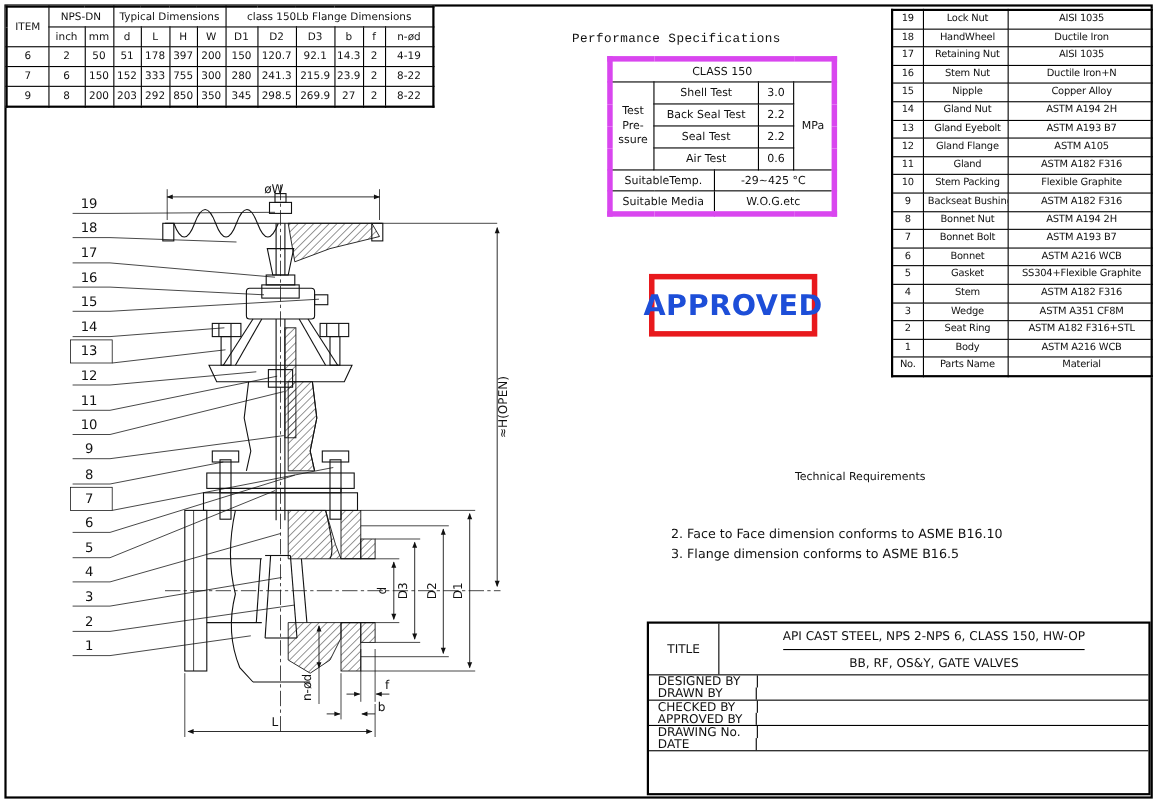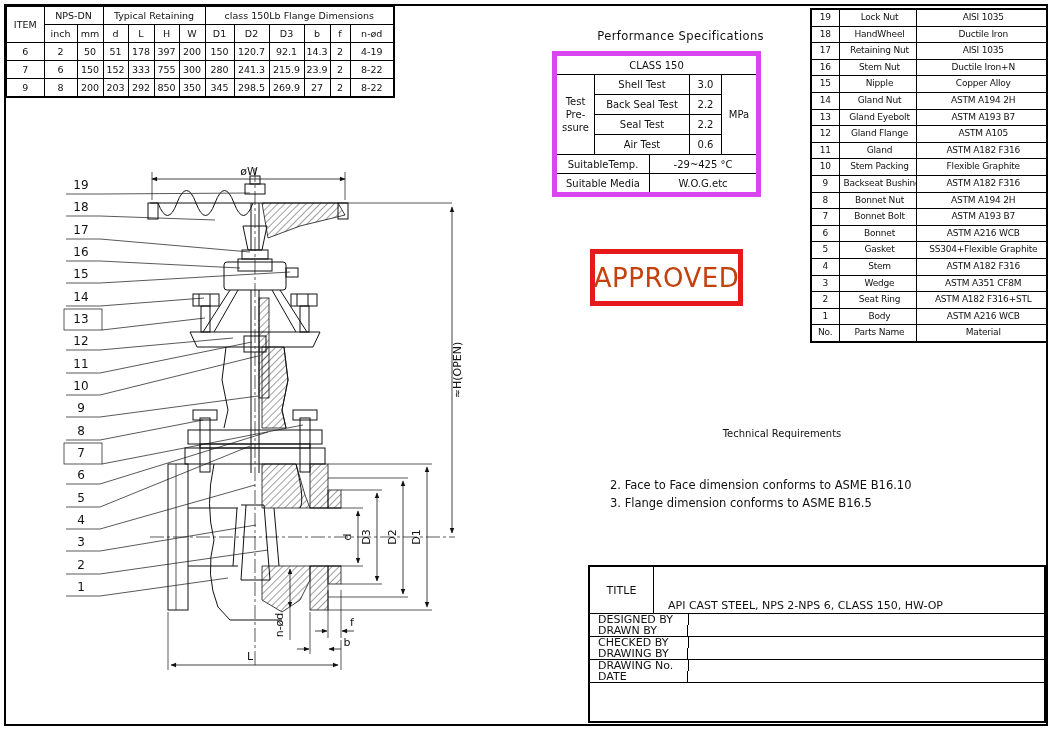--- a/index.html
+++ b/index.html
@@ -9,49 +9,49 @@
   .frame{left:4px;top:4px;width:1040px;height:718px;border:2px solid #000;}
 
   
   table{border-collapse:collapse;table-layout:fixed;background:#fff;}
   td{border:1px solid #000;padding:0;text-align:center;vertical-align:middle;
      overflow:hidden;white-space:nowrap;}
 
   .dims{left:5px;top:5px;width:388px;font-size:9.5px;border:2px solid #000;}
   .dims td{height:17px;line-height:17px;}
 
-  .perf-title{left:540px;top:29px;width:224px;text-align:right;font-size:11.5px;letter-spacing:.4px;}
+  .perf-title{left:520px;top:29px;width:224px;text-align:left;font-size:11.5px;letter-spacing:.4px;font-family:Liberation Mono, monospace;}
   .perf{left:552px;top:51px;width:204px;font-size:10px;border:5px solid #d946ef;}
   .perf td{height:18px;line-height:13px;}
   .perf td.t{height:19px;}
 
   .parts{left:810px;top:8px;width:236px;border:2px solid #000;font-size:9px;letter-spacing:-0.2px;}
   .parts td{height:15.6px;line-height:15.6px;}
   .parts td.nm,.parts td.mt{text-align:center;padding-left:4px;}
 
   
   .stamp{left:590px;top:249px;width:153px;height:57px;border:5px solid #e8191d;
          display:flex;align-items:center;justify-content:center;box-sizing:border-box;}
-  .stamp span{color:#c2410c;font-weight:normal;font-size:26px;letter-spacing:.5px;}
+  .stamp span{color:#1d4ed8;font-weight:bold;font-size:26px;letter-spacing:.5px;}
 
   
   .tr-title{left:597px;top:428px;width:370px;text-align:center;font-size:10px;}
   .tr-items{left:610px;top:477px;width:360px;font-size:11.5px;line-height:17.5px;}
 
   
   .tb{left:588px;top:565px;width:458px;height:158px;border:2px solid #000;
       box-sizing:border-box;font-size:11px;display:flex;flex-direction:column;}
   .tb-row{display:flex;border-bottom:1px solid #000;box-sizing:border-box;}
   .tb-r1{height:47px;}
   .tb-r{height:23px;flex-direction:column;}
   .tb-cell{box-sizing:border-box;border-right:1px solid #000;display:flex;
            align-items:center;padding-left:8px;overflow:hidden;white-space:nowrap;}
   .tb-cell.last{border-right:none;}
   .tb-title-label{width:64px;justify-content:center;padding-left:0;}
-  .tb-title-content{flex:1;display:flex;flex-direction:row;padding:0;margin-top:32px;}
+  .tb-title-content{flex:1;display:flex;flex-direction:column;padding:0;}
   .tb-title-content .l1{height:23px;line-height:23px;text-align:center;
        border-bottom:1px solid #000;margin:0 14px;}
   .tb-title-content .l2{height:23px;line-height:23px;text-align:center;}
   .tb-empty{flex:1;}
   .w1{width:99px;}.w2{width:130px;}.w3{width:98px;}.w4{width:131px;}
 
   
   svg{position:absolute;left:60px;top:150px;}
   .ln{stroke:#111;stroke-width:1;fill:none;}
   .thin{stroke:#111;stroke-width:.7;fill:none;}
@@ -83,21 +83,21 @@
         <col style="width:35px">
         <col style="width:35px">
         <col style="width:26px">
         <col style="width:20px">
         <col style="width:44px">
       </colgroup>
     <tbody>
         <tr>
       <td rowspan="2">ITEM</td>
       <td colspan="2">NPS-DN</td>
-      <td colspan="4">Typical Retaining</td>
+      <td colspan="4">Typical Dimensions</td>
       <td colspan="6">class 150Lb Flange Dimensions</td>
     </tr>
     <tr>
       <td>inch</td>
       <td>mm</td>
       <td>d</td>
       <td>L</td>
       <td>H</td>
       <td>W</td>
       <td>D1</td>
@@ -319,32 +319,33 @@
   <div class="abs tr-items">
     <div>2. Face to Face dimension conforms to ASME B16.10</div>
     <div>3. Flange dimension conforms to ASME B16.5</div>
   </div>
 
   <div class="abs tb">
     <div class="tb-row tb-r1">
       <div class="tb-cell tb-title-label">TITLE</div>
       <div class="tb-cell last tb-title-content">
         <div class="l1">API CAST STEEL, NPS 2-NPS 6, CLASS 150, HW-OP</div>
+        <div class="l2">BB, RF, OS&amp;Y, GATE VALVES</div>
       </div>
     </div>
     <div class="tb-row tb-r">
       <div class="tb-cell w1">DESIGNED BY</div>
       <div class="tb-cell w2"></div>
       <div class="tb-cell w3">DRAWN BY</div>
       <div class="tb-cell w4 last"></div>
     </div>
     <div class="tb-row tb-r">
       <div class="tb-cell w1">CHECKED  BY</div>
       <div class="tb-cell w2"></div>
-      <div class="tb-cell w3">DRAWING BY</div>
+      <div class="tb-cell w3">APPROVED BY</div>
       <div class="tb-cell w4 last"></div>
     </div>
     <div class="tb-row tb-r">
       <div class="tb-cell w1">DRAWING No.</div>
       <div class="tb-cell w2"></div>
       <div class="tb-cell w3">DATE</div>
       <div class="tb-cell w4 last"></div>
     </div>
     <div class="tb-empty"></div>
   </div>

